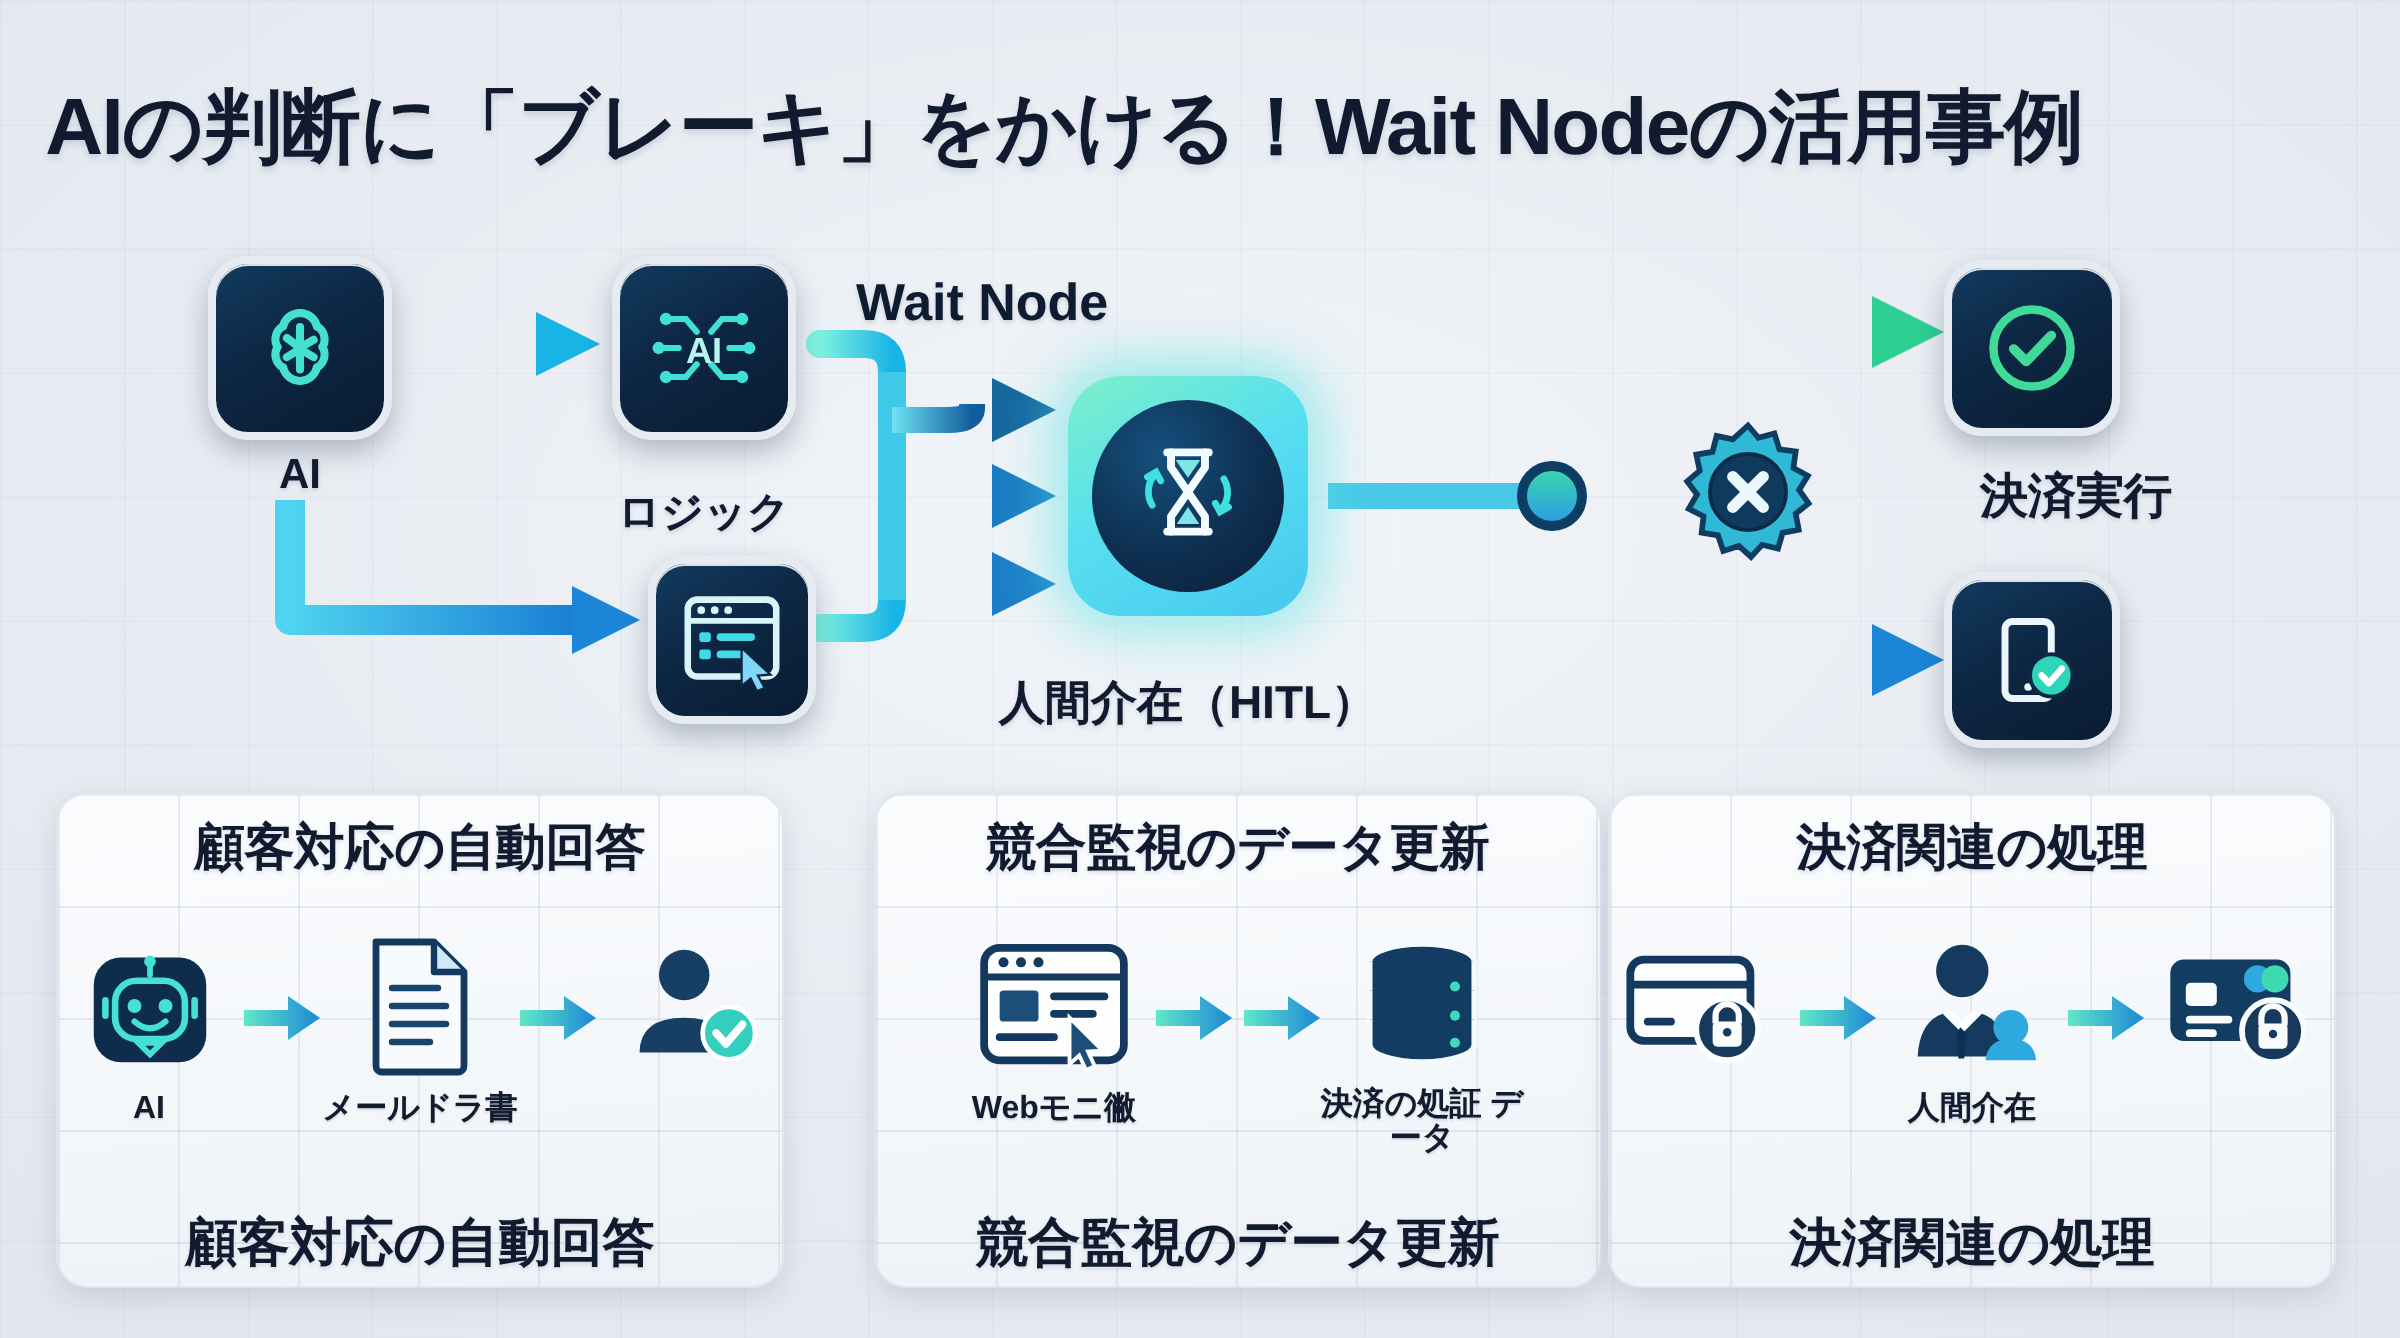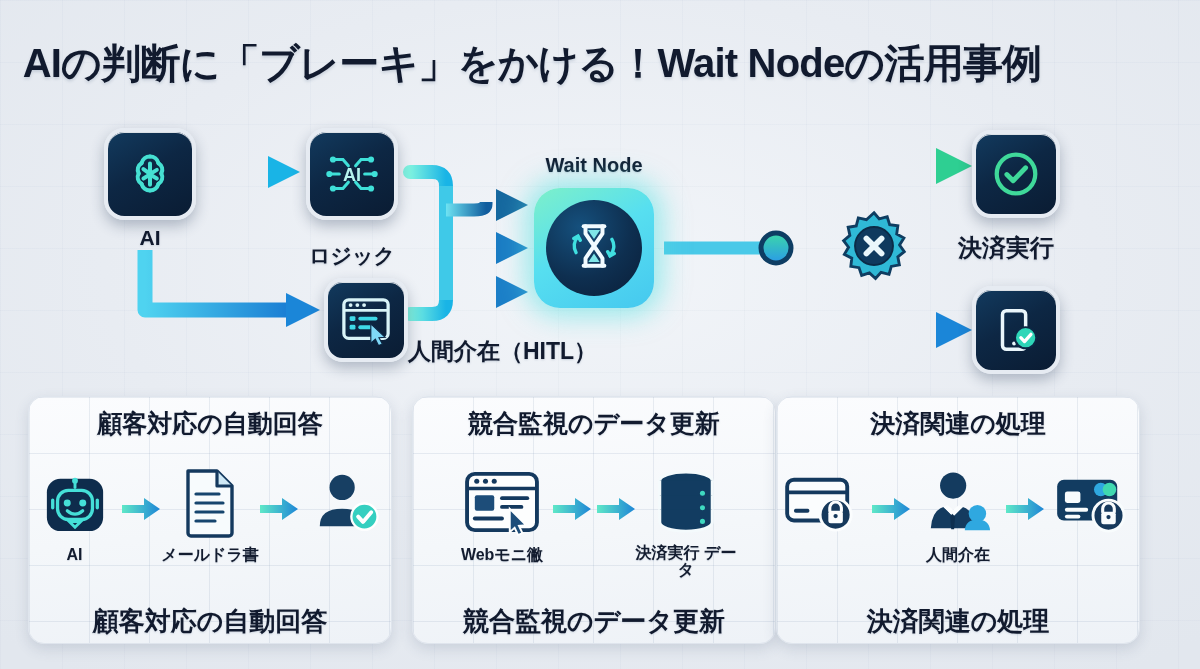--- a/index.html
+++ b/index.html
@@ -89,33 +89,33 @@
   #wait-node .disc {
     position: absolute;
     left: 18px; top: 18px;
     width: 96px; height: 96px;
     border-radius: 50%;
     background: radial-gradient(circle at 35% 28%, #15507d 0%, #0e2f50 55%, #0a1e38 100%);
     display: flex; align-items: center; justify-content: center;
   }
   #wait-title {
     position: absolute;
-    left: 428px; top: 154px;
+    left: 428px; top: 136px;
     width: 332px;
-    text-align: center;
-    font-size: 20px;
+    text-align: left;
+    font-size: 26px;
     font-weight: 700;
     color: #0f1b30;
     text-shadow: 0 1px 2px rgba(130,145,170,.35);
   }
   #wait-sub {
     position: absolute;
     left: 408px; top: 336px;
     width: 372px;
-    text-align: left;
+    text-align: center;
     font-size: 23px;
     font-weight: 700;
     color: #111a2e;
     text-shadow: 0 1px 2px rgba(130,145,170,.35);
   }
 
   #flow-svg {
     position: absolute;
     inset: 0;
     width: 1200px;
@@ -137,22 +137,22 @@
   }
   .card .cgrid {
     position: absolute;
     inset: 0;
     background-image:
       linear-gradient(to right, rgba(150,168,192,.20) 1px, transparent 1px),
       linear-gradient(to bottom, rgba(150,168,192,.20) 1px, transparent 1px);
     background-size: 60px 56px;
   }
   #card-1 { left: 28px; }
-  #card-2 { left: 412px; }
-  #card-3 { left: 776px; }
+  #card-2 { left: 437px; }
+  #card-3 { left: 804px; }
 
   .card-title {
     position: absolute;
     left: 0; top: 10px;
     width: 100%;
     text-align: center;
     font-size: 25px;
     font-weight: 700;
     color: #111a2e;
     text-shadow: 0 1px 2px rgba(140,155,178,.30);
@@ -398,21 +398,21 @@
           <path d="M40 5 l5.5 6.5 8.4-2.3 2.6 8.3 8.6 1.2 -1.2 8.6 7.6 4.2 -4.6 7.4 5 7.1 -6.8 5.4 1.6 8.5 -8.5 1.6 -2.4 8.3 -8.4-2 -5.8 6.4 -6.4-5.8 -8.2 2.6 -2.8-8.2 -8.6-1.4 1-8.6 -7.8-4 4.4-7.5 -5.2-6.9 6.6-5.6 -1.8-8.5 8.5-1.4 2.2-8.4 8.5 1.8z"></path>
         </g>
         <circle cx="40" cy="40" r="20" fill="#0f3a5e" stroke="#0b2b47" stroke-width="2"></circle>
         <g stroke="#eaf7fb" stroke-width="6" stroke-linecap="round">
           <path d="M32 32 L48 48"></path>
             <path d="M48 32 L32 48"></path>
         </g>
       </svg>
     </span>
   </div>
-  <div class="node-label" style="left:926px; top:232px; width:160px; text-align:center; font-size:24px;">決済実行</div>
+  <div class="node-label" style="left:926px; top:232px; width:160px; text-align:right; font-size:24px;">決済実行</div>
 
   <div class="tile" style="left:972px; top:130px; width:88px; height:88px;">
     <span>
       <svg width="54" height="54" viewBox="0 0 56 56">
         <circle cx="28" cy="28" r="20" fill="none" stroke="#3fd99a" stroke-width="4.4"></circle>
         <path d="M18.5 28.5 L25 35 L38 21.5" fill="none" stroke="#3fd99a" stroke-width="5" stroke-linecap="round" stroke-linejoin="round"></path>
       </svg>
     </span>
   </div>
 
@@ -548,21 +548,21 @@
               <path d="M6 28 V43 a27 9 0 0 0 54 0 V28"></path>
               <path d="M6 43 V56 a27 9 0 0 0 54 0 V43"></path>
             </g>
             <g fill="#3fd9c0">
                 <circle cx="50" cy="26" r="2.6"></circle>
                 <circle cx="50" cy="41" r="2.6"></circle>
                 <circle cx="50" cy="55" r="2.6"></circle>
               </g>
           </svg>
         </div>
-        <div class="step-label two-line">決済実行
+        <div class="step-label two-line">決済の処証
 データ</div>
       </div>
     </div>
     <div class="card-footer">競合監視のデータ更新</div>
   </div>
 
   <div class="card" id="card-3">
     <div class="cgrid"></div>
     <div class="card-title">決済関連の処理</div>
     <div class="card-row">

